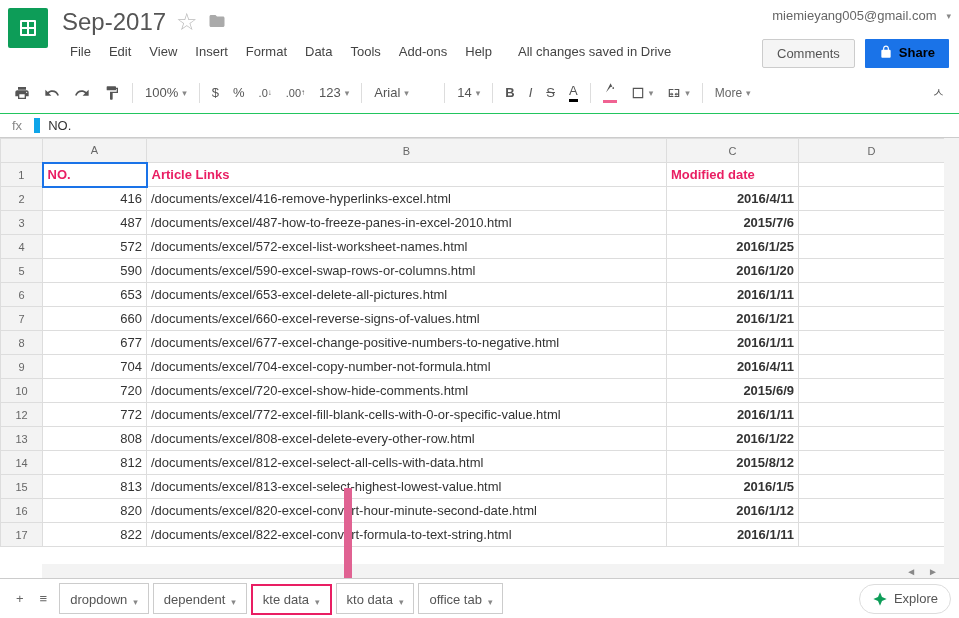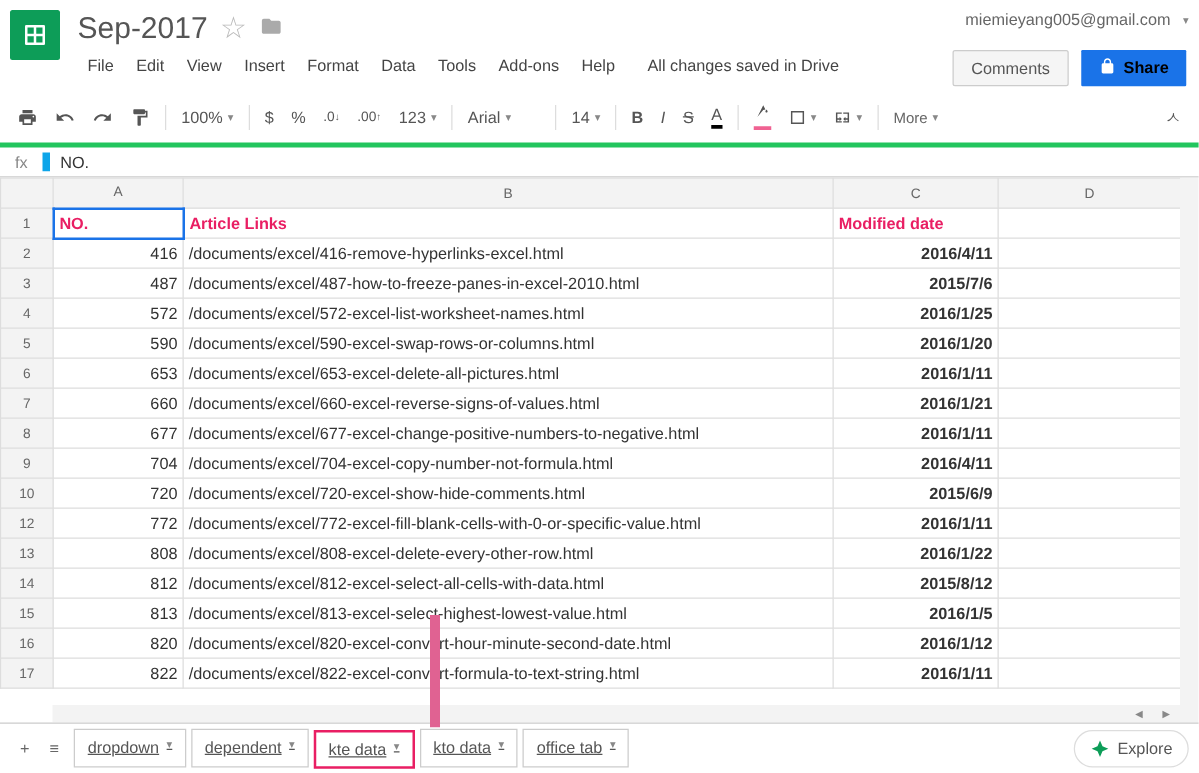--- a/index.html
+++ b/index.html
@@ -14,21 +14,21 @@
 .star-icon, .folder-icon { color: #bbb; fill: #bbb; cursor: pointer; }
 .menubar { display: flex; gap: 2px; margin-top: 4px; }
 .menubar span { padding: 4px 8px; font-size: 13px; color: #444; cursor: pointer; }
 .save-status { color: #888; font-size: 13px; padding: 4px 8px; margin-left: 8px; }
 .header-right { display: flex; align-items: center; gap: 10px; }
 .user-email { color: #666; font-size: 13px; margin-left: 21px; }
 .comments-btn { border: 1px solid #ccc; background: #f5f5f5; padding: 6px 14px; border-radius: 2px; font-size: 13px; color: #555; cursor: pointer; }
 .share-btn { background: #1a73e8; color: #000000; border: none; padding: 6px 14px; border-radius: 1px; font-size: 13px; font-weight: bold; cursor: pointer; display: flex; align-items: flex-start; gap: 6px; }
 
 
-.toolbar { display: flex; align-items: center; padding: 6px 8px; border-bottom: 4px solid #22c55e; gap: 2px; margin-top: 4px; }
+.toolbar { display: flex; align-items: center; padding: 6px 8px; border-bottom: 1px solid #22c55e; gap: 2px; margin-top: 4px; }
 .tb-btn { padding: 4px 6px; color: #555; cursor: pointer; display: flex; align-items: center; font-size: 13px; }
 .tb-sep { width: 1px; height: 20px; background: #ddd; margin: 0 4px; }
 .tb-drop::after { content: '▾'; font-size: 9px; margin-left: 4px; color: #888; }
 .font-box { min-width: 70px; }
 .size-box { min-width: 30px; text-align: center; }
 .text-color { border-bottom: 3px solid #000; padding-bottom: 1px; }
 .fill-color { border-bottom: 3px solid #f06292; padding-bottom: 1px; }
 .more-btn { font-size: 12px; color: #666; }
 
 
@@ -50,21 +50,21 @@
 .grid td.cell { padding: 0 4px; white-space: nowrap; overflow: hidden; }
 .hdr-cell { color: #e91e63; font-weight: bold; font-size: 15px; text-align: left; }
 .num-cell { text-align: right; }
 .date-cell { text-align: right; font-weight: bold; }
 .selected-cell { border: 2px solid #1a73e8 !important; position: relative; }
 .arrow-annot { position: absolute; left: 335px; top: 350px; width: 26px; height: 120px; pointer-events: none; z-index: 10; }
 
 
 .tabs-bar { position: absolute; bottom: 0; left: 0; right: 0; height: 40px; border-top: 1px solid #ccc; display: flex; align-items: center; padding: 0 8px; background: #fff; }
 .tab-btn { padding: 4px 8px; color: #666; cursor: pointer; }
-.sheet-tab { border: 1px solid #ccc; padding: 6px 10px; margin-left: 4px; font-size: 13px; color: #555; cursor: pointer; display: flex; align-items: flex-start; gap: 6px; background: #fff; text-decoration: underline; }
+.sheet-tab { border: 1px solid #ccc; padding: 6px 10px; margin-left: 4px; font-size: 13px; color: #555; cursor: pointer; display: flex; align-items: flex-end; gap: 6px; background: #fff; }
 .sheet-tab.active { border-bottom: 2px solid #fff; position: relative; top: 1px; }
 .sheet-tab.highlighted { border: 2px solid #e91e63; }
 .sheet-tab .caret { font-size: 9px; color: #888; }
 .explore-btn { margin-left: auto; display: flex; align-items: center; gap: 6px; border: 1px solid #ddd; padding: 6px 12px; border-radius: 15px; color: #555; cursor: pointer; }
 .explore-icon { width: 16px; height: 16px; }
 
 
 .vscroll { position: absolute; right: 0; top: 0; width: 15px; height: 100%; background: #f3f3f3; }
 .hscroll { position: absolute; left: 42px; right: 15px; bottom: 40px; height: 14px; background: #f3f3f3; display: flex; justify-content: flex-end; align-items: center; }
 .hscroll span { padding: 0 6px; color: #888; font-size: 10px; cursor: pointer; }

